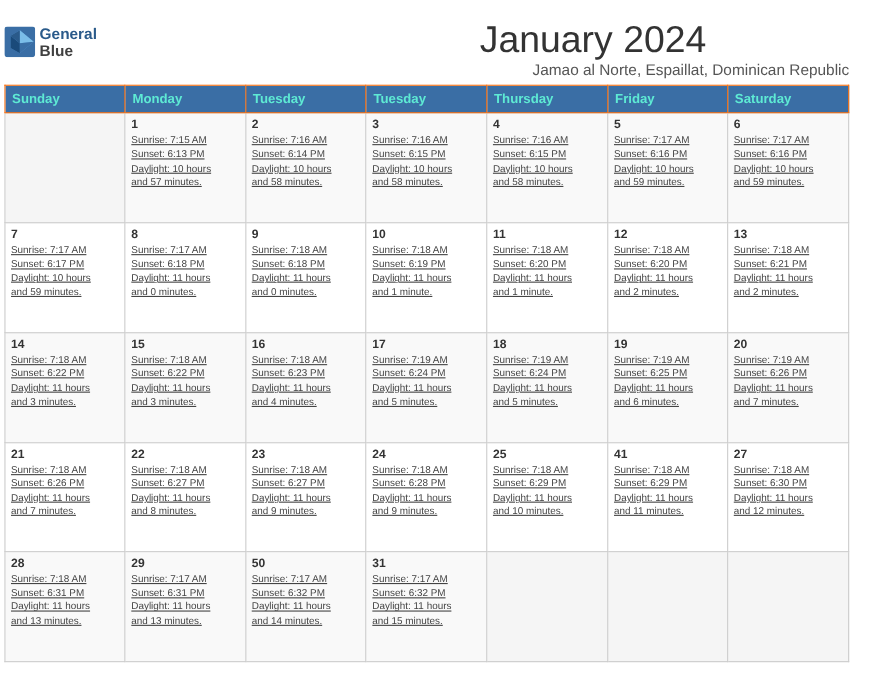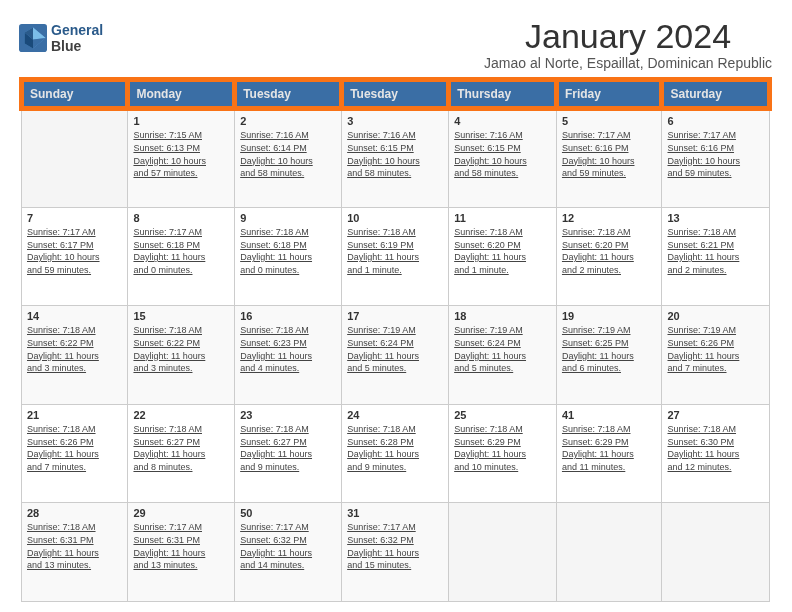--- a/index.html
+++ b/index.html
@@ -6,66 +6,67 @@
     body {
       font-family: Arial, sans-serif;
       background: #fff;
       width: 792px;
       height: 612px;
       overflow: hidden;
     }
     .page {
       width: 792px;
       height: 612px;
-      padding: 18px 20px 10px 19px;
+      padding: 18px 20px 10px 4px;
       display: flex;
       flex-direction: column;
     }
     .header {
       display: flex;
       align-items: flex-start;
       justify-content: space-between;
       margin-bottom: 6px;
     }
     .logo {
       display: flex;
       align-items: center;
       margin-top: 4px;
     }
     .logo-icon {
       width: 28px;
       height: 28px;
       margin-right: 4px;
     }
     .title-block {
-      text-align: center;
+      text-align: left;
     }
     .month-title {
       font-size: 34px;
       color: #333;
       font-weight: normal;
       line-height: 1.1;
     }
     .subtitle {
       font-size: 14px;
       color: #555;
+      margin-left: 48px;
     }
     .calendar {
       width: 100%;
       border-collapse: collapse;
       flex: 1;
     }
     .calendar thead tr th {
       background-color: #3a6ea5;
-      color: #e5e5e5;
+      color: #5eead4;
       font-size: 12px;
       font-weight: bold;
       padding: 5px 6px;
       text-align: left;
-      border: 5px solid #f97316;
+      border: 1px solid #f97316;
     }
     .calendar tbody tr td {
       border: 1px solid #ccc;
       vertical-align: top;
       padding: 4px 5px;
       font-size: 9.5px;
       color: #333;
       width: 113px;
       height: 80px;
       background: #fff;

